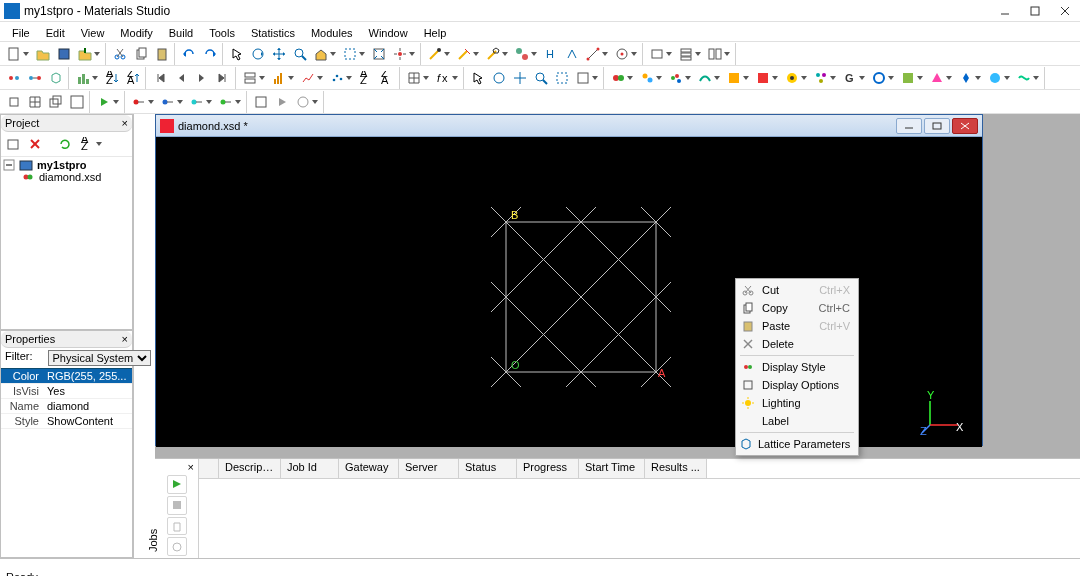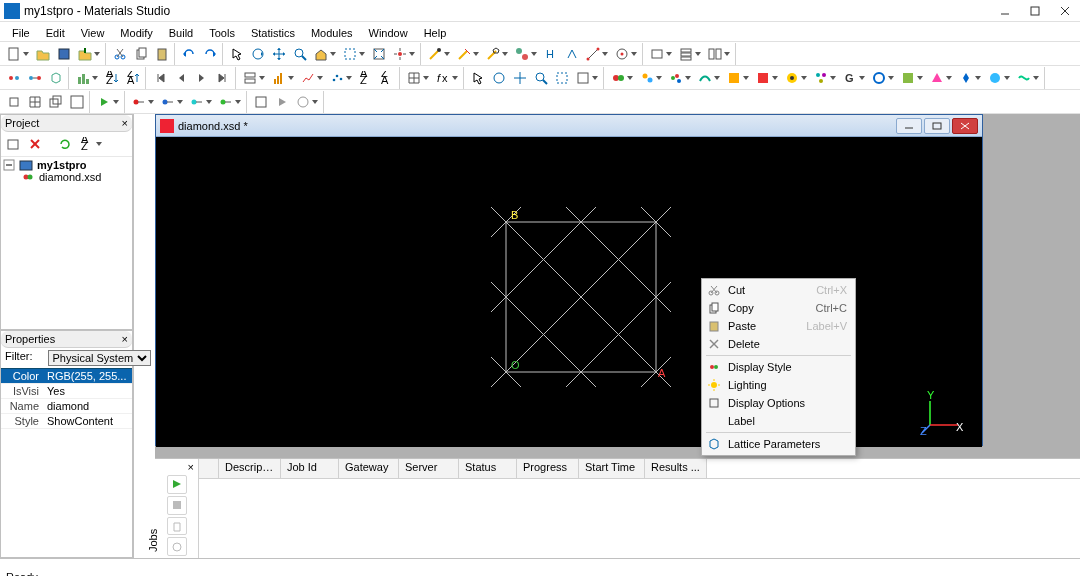--- a/index.html
+++ b/index.html
@@ -800,21 +800,21 @@
               <line x1="10" y1="34" x2="38" y2="34" stroke="#f33" stroke-width="1.5"></line>
               <line x1="10" y1="34" x2="2" y2="42" stroke="#48f" stroke-width="1.5"></line>
               <text x="7" y="8" fill="#3f3" font-size="9">Y</text>
               <text x="36" y="40" fill="#fff" font-size="9">X</text>
               <text x="0" y="44" fill="#48f" font-size="9">Z</text>
             </svg>
           </div>
         </div>
       </div>
 
-      <div class="context-menu" style="left:546px; top:164px; width:155px;">
+      <div class="context-menu" style="left:580px; top:164px; width:124px;">
         <div id="cm-items">
             <div class="cm-item disabled">
               <span class="cm-icon">
                 <svg width="12" height="12">
                   <circle cx="3" cy="9" r="2" fill="none" stroke="#888"></circle>
                   <circle cx="9" cy="9" r="2" fill="none" stroke="#888"></circle>
                   <path d="M3 9L9 2M9 9L3 2" stroke="#888"></path>
                 </svg>
               </span>
               <span class="cm-label">Cut</span>
@@ -830,62 +830,62 @@
               <span class="cm-label">Copy</span>
               <span class="cm-short">Ctrl+C</span>
             </div>
             <div class="cm-item disabled">
               <span class="cm-icon">
                 <svg width="12" height="12">
                   <rect x="2" y="2" width="8" height="9" fill="#d9c070" stroke="#888"></rect>
                 </svg>
               </span>
               <span class="cm-label">Paste</span>
-              <span class="cm-short">Label+V</span>
+              <span class="cm-short">Ctrl+V</span>
             </div>
             <div class="cm-item disabled">
               <span class="cm-icon">
                 <svg width="12" height="12">
                   <line x1="2" y1="2" x2="10" y2="10" stroke="#888" stroke-width="1.5"></line>
                   <line x1="10" y1="2" x2="2" y2="10" stroke="#888" stroke-width="1.5"></line>
                 </svg>
               </span>
               <span class="cm-label">Delete</span>
             </div>
             <div class="cm-sep"></div>
             <div class="cm-item">
               <span class="cm-icon">
                 <svg width="12" height="12">
                   <circle cx="4" cy="6" r="2" fill="#d33"></circle>
                   <circle cx="8" cy="6" r="2" fill="#3a3"></circle>
                 </svg>
               </span>
               <span class="cm-label">Display Style</span>
+            </div>
+            <div class="cm-item">
+              <span class="cm-icon">
+                <svg width="12" height="12">
+                  <rect x="2" y="2" width="8" height="8" fill="none" stroke="#555"></rect>
+                </svg>
+              </span>
+              <span class="cm-label">Display Options</span>
             </div>
             <div class="cm-item">
               <span class="cm-icon">
                 <svg width="12" height="12">
                   <circle cx="6" cy="6" r="3" fill="#fc0"></circle>
                   <g stroke="#fc0">
                     <line x1="6" y1="0" x2="6" y2="2"></line>
                     <line x1="6" y1="10" x2="6" y2="12"></line>
                     <line x1="0" y1="6" x2="2" y2="6"></line>
                     <line x1="10" y1="6" x2="12" y2="6"></line>
                   </g>
                 </svg>
               </span>
               <span class="cm-label">Lighting</span>
-            </div>
-            <div class="cm-item">
-              <span class="cm-icon">
-                <svg width="12" height="12">
-                  <rect x="2" y="2" width="8" height="8" fill="none" stroke="#555"></rect>
-                </svg>
-              </span>
-              <span class="cm-label">Display Options</span>
             </div>
             <div class="cm-item">
               <span class="cm-icon"></span>
               <span class="cm-label">Label</span>
             </div>
             <div class="cm-sep"></div>
             <div class="cm-item">
               <span class="cm-icon">
                 <svg width="12" height="12">
                   <path d="M2 3l4-2 4 2v6l-4 2-4-2z" fill="none" stroke="#06a"></path>

